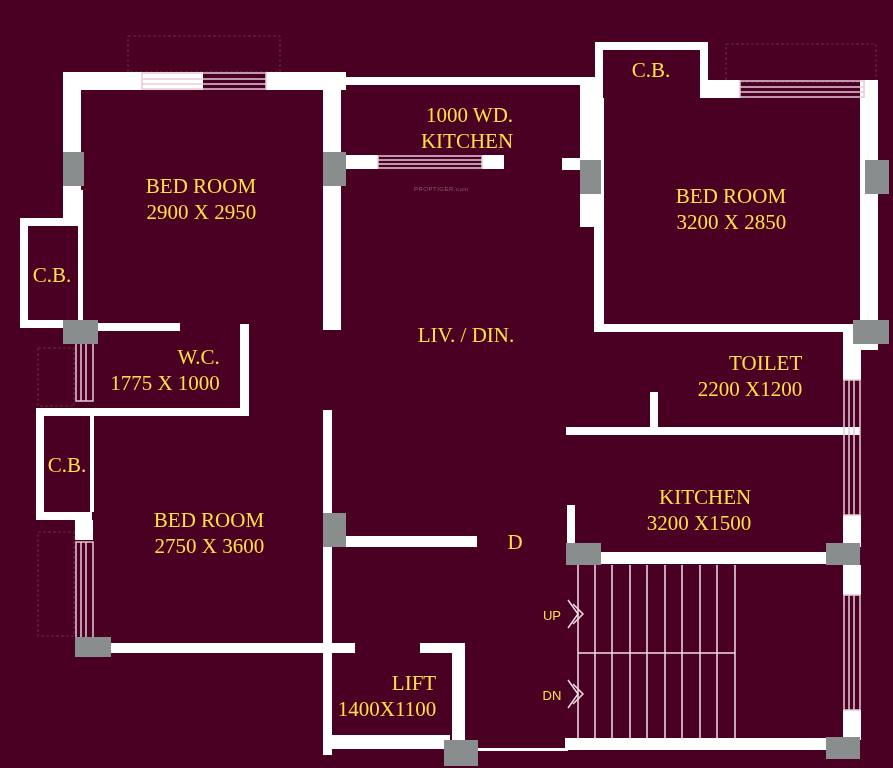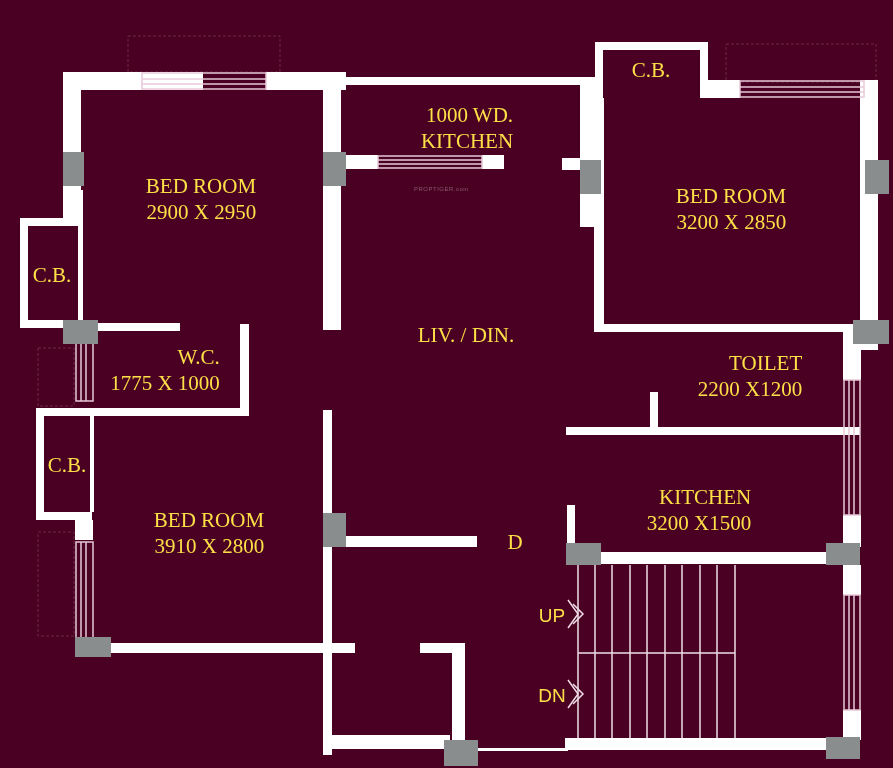--- a/index.html
+++ b/index.html
@@ -1,19 +1,19 @@
 <!DOCTYPE html>
 <html><head>
 <meta charset="utf-8">
 <style>
   html, body { margin:0; padding:0; }
   body { width:893px; height:768px; background:#4a0022; position:relative; overflow:hidden; }
   #plan { position:absolute; left:0; top:0; width:893px; height:768px; }
   .lbl { position:absolute; color:#fde047; font-family:"Liberation Serif","DejaVu Serif",serif; font-size:21px; line-height:26px; text-align:right; white-space:nowrap; transform:translateX(-50%); }
-  .sans { font-family:"Liberation Sans","DejaVu Sans",sans-serif; font-size:19px; }
+  .sans { font-family:"Liberation Sans","DejaVu Sans",sans-serif; font-size:13px; }
   .wm { position:absolute; color:#8a5a6e; font-family:"Liberation Sans",sans-serif; font-size:6px; letter-spacing:0.5px; }
 </style>
 </head>
 <body>
 
 <div id="plan">
 <svg width="893" height="768" viewBox="0 0 893 768">
 
   <g fill="none" stroke="#6a2a44" stroke-width="1" stroke-dasharray="3,2">
     <rect x="128" y="36" width="152" height="36"></rect>
@@ -176,19 +176,23 @@
 </div>
 <div class="lbl" style="left:699px;top:484px;">
   <div>KITCHEN</div>
   <div>3200 X1500</div>
 </div>
 <div class="lbl" style="left:67px;top:452px;">
   <div>C.B.</div>
 </div>
 <div class="lbl" style="left:209px;top:507px;">
   <div>BED ROOM</div>
-  <div>3910 X 2800</div>
+  <div>2750 X 3600</div>
+</div>
+<div class="lbl" style="left:387px;top:670px;">
+  <div>LIFT</div>
+  <div>1400X1100</div>
 </div>
 
 <div class="lbl" style="left:515px;top:529px;">D</div>
 <div class="lbl sans" style="left:552px;top:603px;">UP</div>
 <div class="lbl sans" style="left:552px;top:683px;">DN</div>
 </div>
 
 </body></html>

